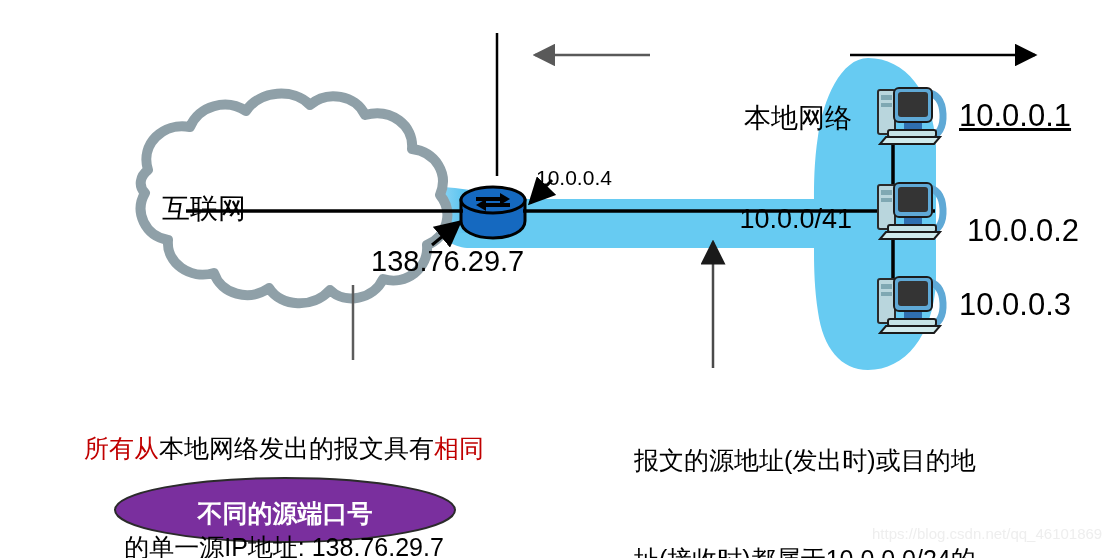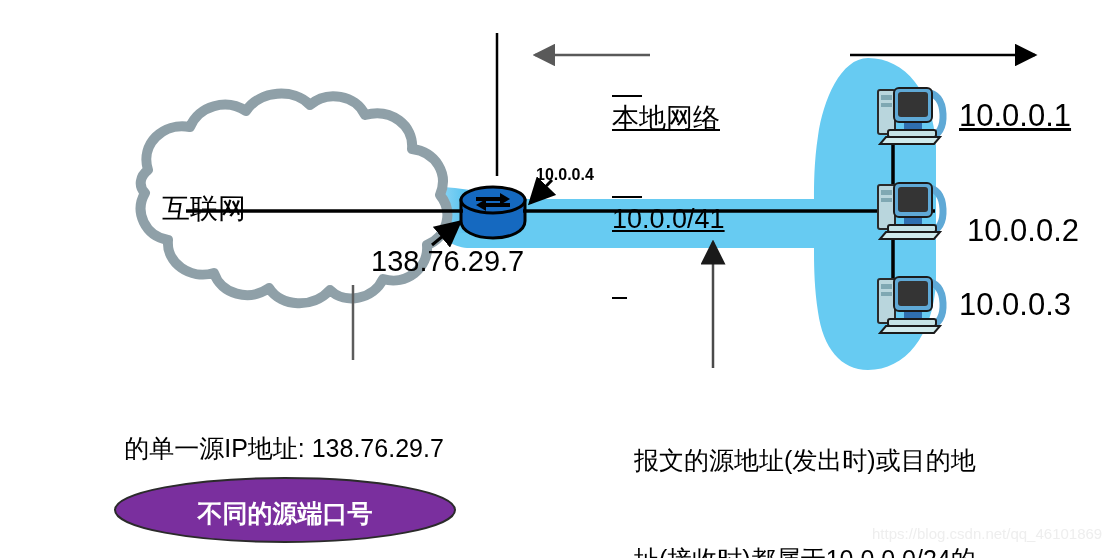--- a/index.html
+++ b/index.html
@@ -28,34 +28,32 @@
     position: absolute;
     white-space: pre;
     color: #000000;
     line-height: 1.18;
   }
   .ip-label {
     font-size: 31px;
     letter-spacing: 0px;
   }
   .router-ip {
-    font-size: 16px;
-    font-weight: bold;
+    font-size: 21px;
   }
   .wan-ip {
     font-size: 29px;
   }
   .cloud-label {
     font-size: 28px;
   }
   .net-title {
     font-size: 27px;
-    text-align: left;
+    text-align: right;
     line-height: 1.25;
-    text-decoration: underline;
   }
   .note {
     font-size: 25px;
     line-height: 1.32;
   }
   .note-center {
     text-align: center;
   }
   .red {
     color: #c00000;
@@ -246,20 +244,21 @@
 
   <div class="lbl router-ip" style="left:536px; top:166px;">10.0.0.4</div>
 
   <div class="lbl wan-ip" style="left:371px; top:244px;">138.76.29.7</div>
 
   <div class="lbl ip-label" style="left:959px; top:98px;text-decoration:underline;">10.0.0.1</div>
   <div class="lbl ip-label" style="left:967px; top:192px;margin-top:21px;">10.0.0.2</div>
   <div class="lbl ip-label" style="left:959px; top:287px;">10.0.0.3</div>
 
   <div class="lbl note note-center" style="left:24px; top:366px; width:520px;">
+    <div><span class="red">所有从</span><span>本地网络发出的报文具有</span><span class="red">相同</span></div>
     <div>的单一源IP地址: 138.76.29.7</div>
   </div>
 
   <div class="lbl note" style="left:634px; top:378px; width:450px;">
     <div>报文的源地址(发出时)或目的地</div>
     <div>址(接收时)都属于10.0.0.0/24的</div>
     
   </div>
 
   <div class="oval-text" style="left:115px; top:497px; width:340px; text-align:center;">不同的源端口号</div>

